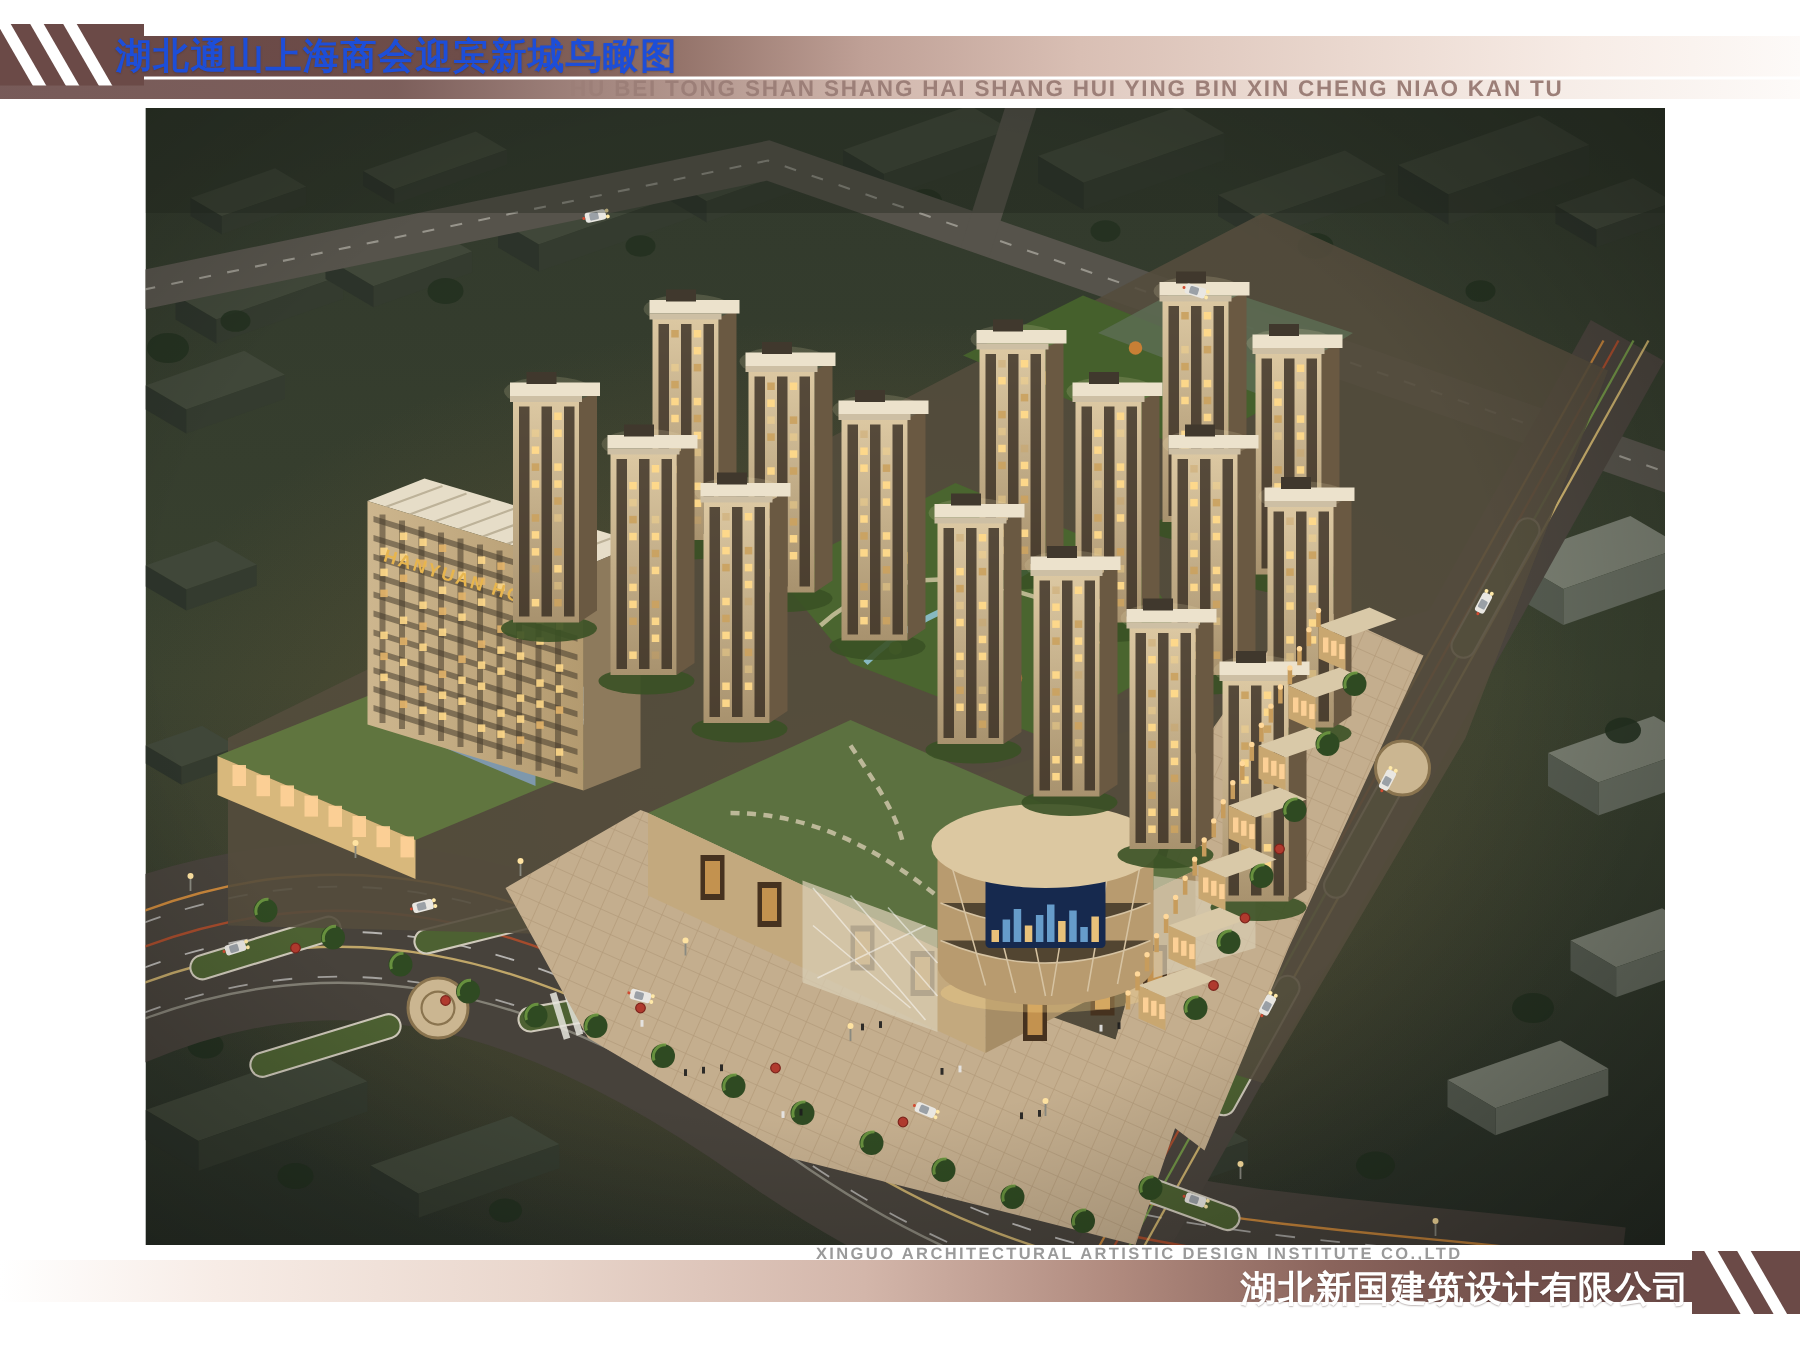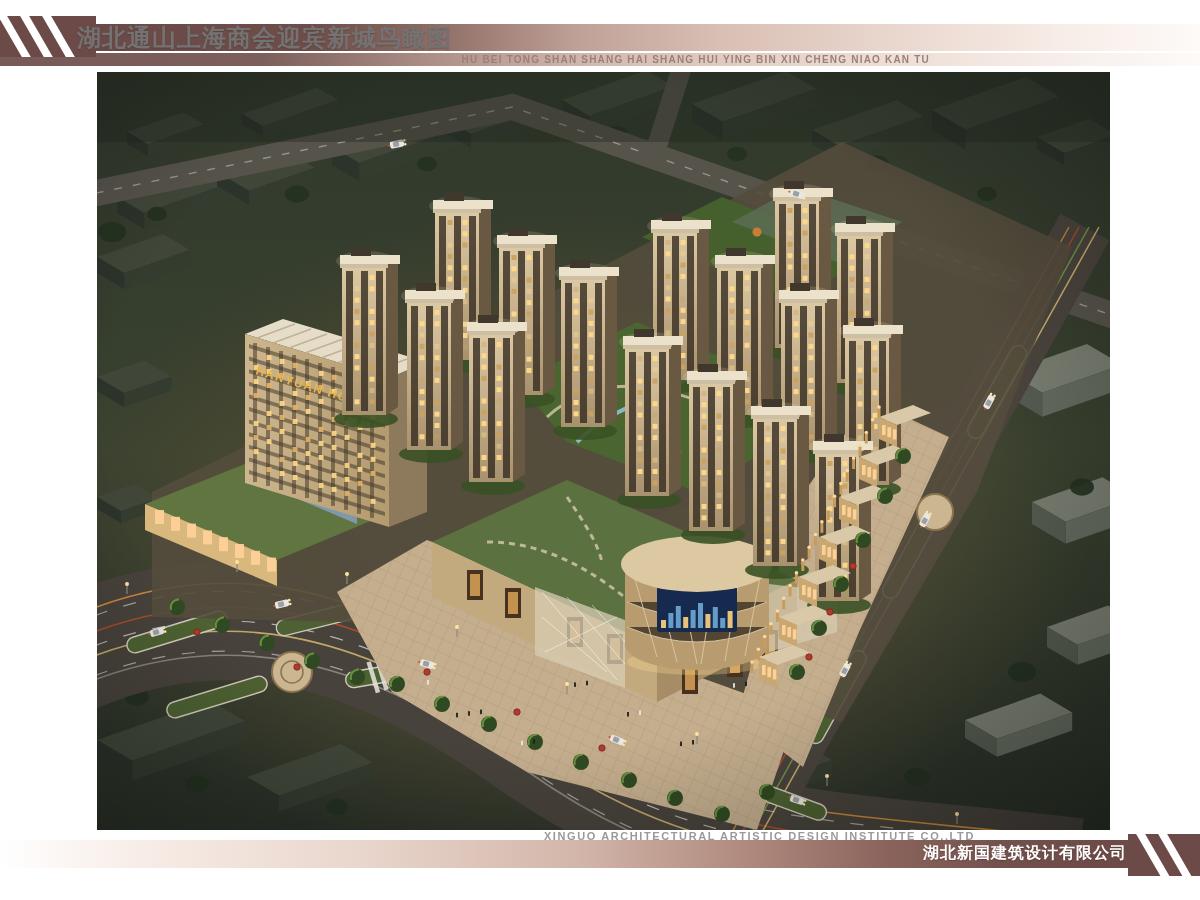--- a/index.html
+++ b/index.html
@@ -6,44 +6,44 @@
   .page{position:relative;width:1200px;height:900px;background:#fff;overflow:hidden;
         font-family:"Liberation Sans",sans-serif;}
 
   
   .band-top{position:absolute;left:0;top:24px;width:1200px;height:27px;
     background:linear-gradient(90deg,#684846 0%,#6e4d49 26%,#8d6c63 36%,#bfa096 48%,
                #d9bfb4 60%,#ead8cf 75%,#f7ece6 88%,#fdfaf8 100%);}
   .band-sub{position:absolute;left:0;top:53px;width:1200px;height:13px;opacity:.9;
     background:linear-gradient(90deg,#684846 0%,#6e4d49 22%,#a3837a 36%,#cfb3a8 50%,
                #e4cfc5 66%,#f3e7e0 84%,#fdfaf8 100%);}
-  .title-cn{position:absolute;left:77px;top:25px;margin:0;color:#737373;
+  .title-cn{position:absolute;left:77px;top:25px;margin:0;color:#1d4ed8;
     font-size:24px;line-height:25px;font-weight:bold;letter-spacing:1px;white-space:nowrap;
     text-shadow:0 1px 1px rgba(60,30,25,.25);}
   .title-py{position:absolute;left:380px;top:53px;width:550px;height:14px;line-height:13px;
-    text-align:right;color:#9c7f78;font-size:10px;font-weight:bold;letter-spacing:1.2px;white-space:nowrap;}
+    text-align:left;color:#9c7f78;font-size:15px;font-weight:bold;letter-spacing:1.2px;white-space:nowrap;}
 
   
   .stripes{position:absolute;background:#6b4a47;overflow:hidden;}
   .stripes span{position:absolute;top:-6px;width:9px;height:60px;background:#fff;transform:skewX(30deg);}
   .stripes-tl{left:0;top:16px;width:96px;height:41px;}
   .stripes-tl span:nth-child(1){left:12px;}
   .stripes-tl span:nth-child(2){left:34px;}
   .stripes-tl span:nth-child(3){left:56px;}
   .stripes-br{left:1128px;top:834px;width:72px;height:42px;}
   .stripes-br span:nth-child(1){left:22px;}
   .stripes-br span:nth-child(2){left:44px;}
 
   
   .en-line{position:absolute;left:450px;top:830px;width:525px;text-align:right;
     color:#9a9a9a;font-size:11px;font-weight:bold;letter-spacing:1.6px;white-space:nowrap;}
   .band-bottom{position:absolute;left:0;top:840px;width:1200px;height:28px;
     background:linear-gradient(90deg,#ffffff 0%,#f7ece6 12%,#e9d6cc 30%,#d3b6aa 48%,
                #b08a7e 62%,#8a645c 74%,#72504b 84%,#6b4a47 94%,#6b4a47 100%);}
-  .cn-company{position:absolute;right:73px;top:843px;color:#ffffff;font-size:16px;
+  .cn-company{position:absolute;right:73px;top:843px;color:#ffffff;font-size:24px;
     font-weight:bold;letter-spacing:1px;white-space:nowrap;text-shadow:0 1px 1px rgba(40,20,18,.3);}
 
   
   .render{position:absolute;left:97px;top:72px;width:1013px;height:758px;margin:0;}
   .render svg{display:block;width:100%;height:100%;}
 </style>
 </head>
 <body>
 
 <div class="page">

